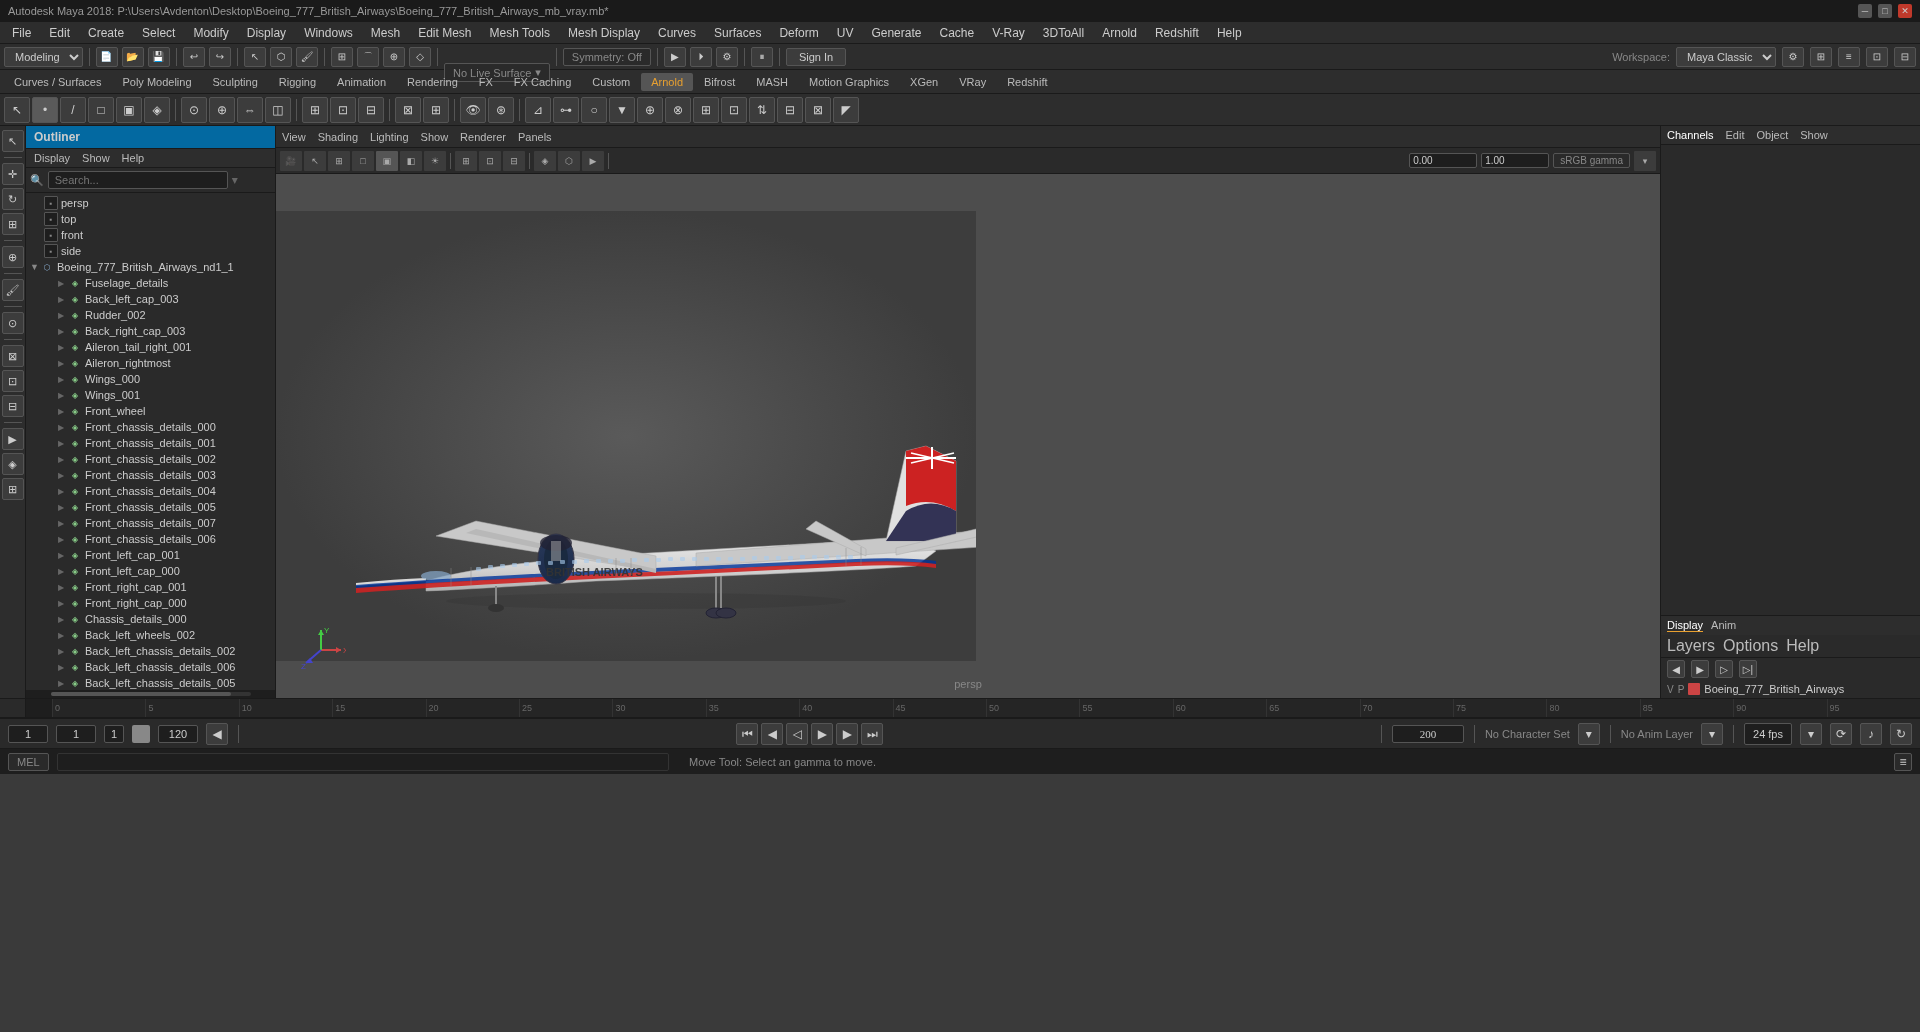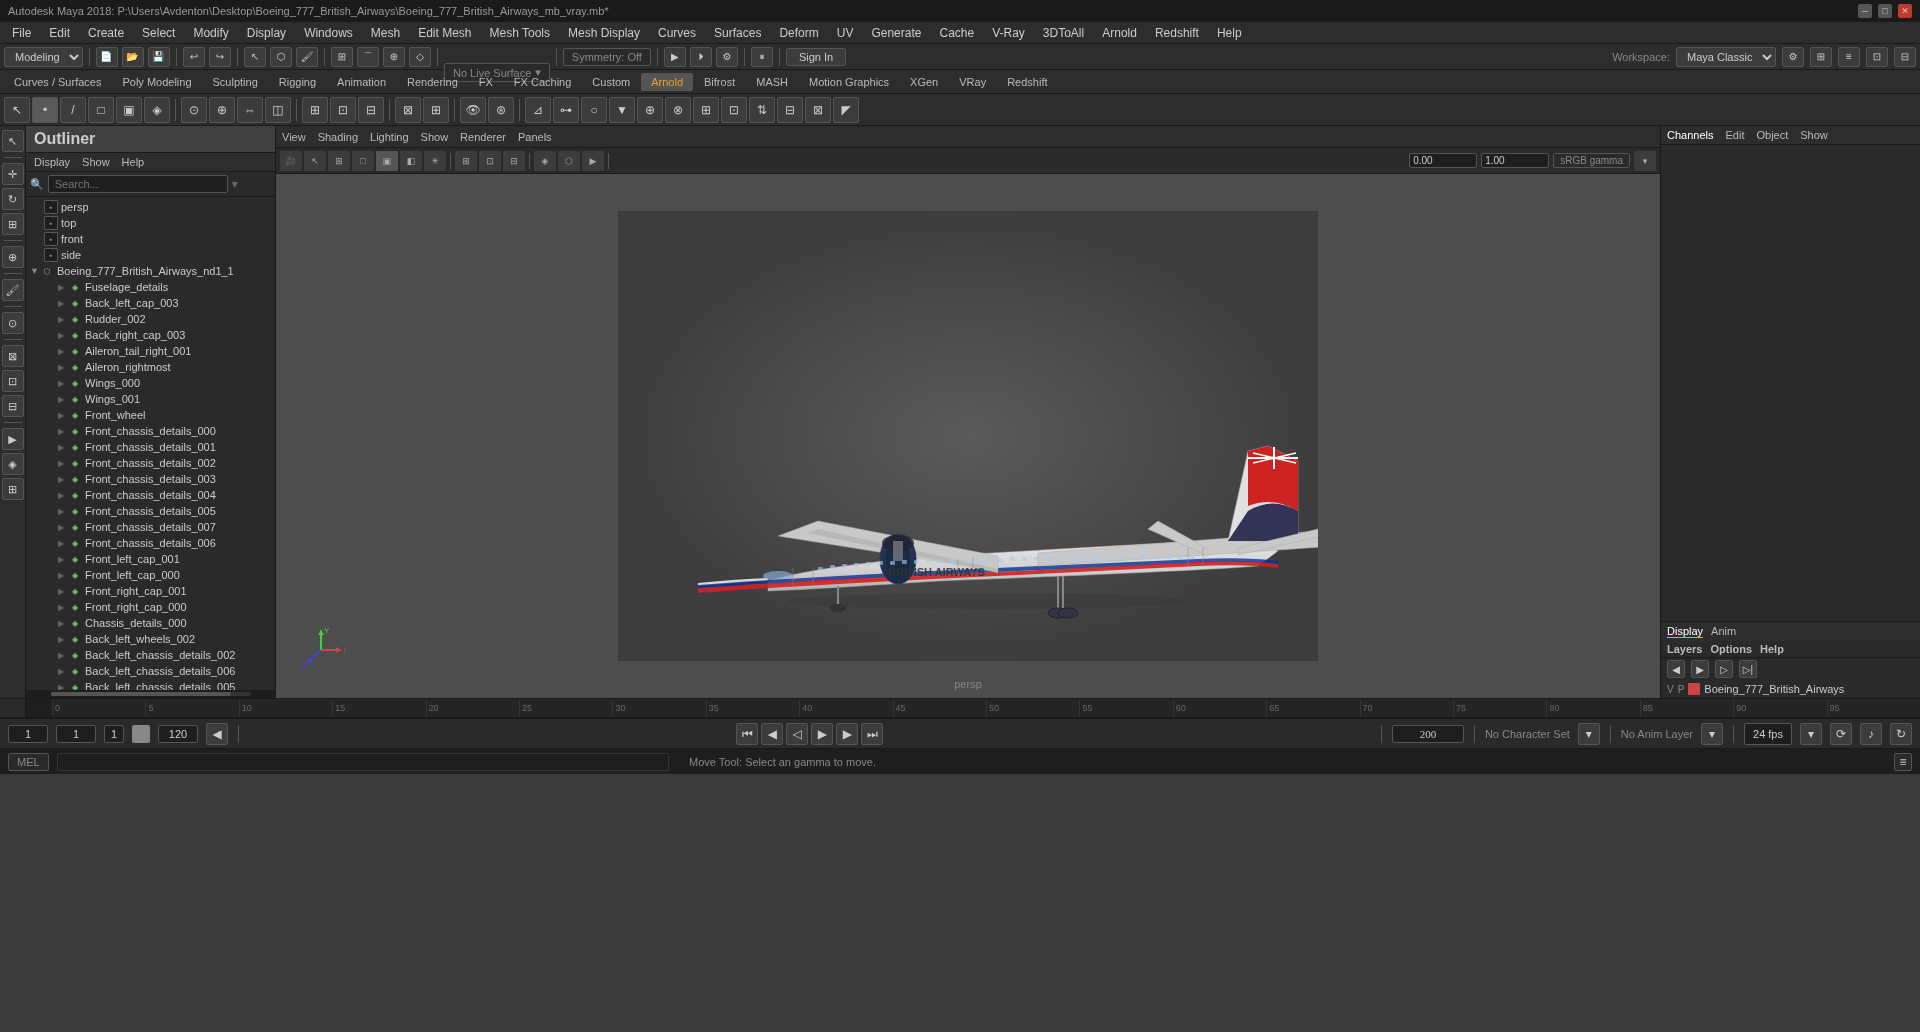--- a/index.html
+++ b/index.html
@@ -37,58 +37,58 @@
     
     #main-layout { display: flex; width: 100%; height: calc(1032px - 22px - 22px - 26px - 24px - 32px - 20px - 30px - 26px); }
 
     
     #left-toolbar { width: 26px; background: #2d2d2d; display: flex; flex-direction: column; align-items: center; padding: 4px 0; gap: 3px; border-right: 1px solid #1a1a1a; }
     .lt-btn { width: 22px; height: 22px; background: #3c3c3c; border: 1px solid #555; border-radius: 2px; display: flex; align-items: center; justify-content: center; cursor: pointer; font-size: 11px; color: #ccc; }
     .lt-separator { width: 18px; height: 1px; background: #555; margin: 2px 0; }
 
     
     #outliner { width: 250px; background: #2a2a2a; border-right: 1px solid #1a1a1a; display: flex; flex-direction: column; }
-    #outliner-header { background: #404040; padding: 4px 8px; font-size: 16px; font-weight: bold; border-bottom: 1px solid #1a1a1a; }
+    #outliner-header { background: #0369a1; padding: 4px 8px; font-size: 12px; font-weight: bold; border-bottom: 1px solid #1a1a1a; }
     #outliner-menubar { display: flex; gap: 4px; padding: 2px 4px; background: #2d2d2d; border-bottom: 1px solid #1a1a1a; }
     .out-menu { font-size: 11px; color: #bbb; cursor: pointer; padding: 1px 4px; }
     #outliner-search { padding: 3px 4px; background: #2a2a2a; border-bottom: 1px solid #1a1a1a; display: flex; align-items: center; gap: 4px; }
     #search-input { background: #1e1e1e; border: 1px solid #555; color: #ccc; padding: 2px 6px; font-size: 11px; width: 180px; border-radius: 2px; }
     #outliner-tree { flex: 1; overflow-y: auto; padding: 2px 0; }
     .tree-item { display: flex; align-items: center; padding: 1px 4px; cursor: pointer; font-size: 11px; }
     .tree-indent { display: inline-block; width: 14px; }
     .tree-arrow { width: 10px; font-size: 9px; color: #888; }
     .tree-icon { width: 14px; height: 14px; margin-right: 3px; display: inline-flex; align-items: center; justify-content: center; font-size: 8px; }
     .icon-cam { background: #1e1e1e; border: 1px solid #555; border-radius: 1px; color: #888; }
     .icon-group { color: #88aacc; }
     .icon-mesh { color: #88cc88; }
     .tree-label { font-size: 11px; color: #ccc; }
 
     
     #viewport { flex: 1; background: #4a4a4a; display: flex; flex-direction: column; position: relative; }
     #viewport-menubar { height: 22px; background: #2d2d2d; display: flex; align-items: center; padding: 0 6px; gap: 12px; border-bottom: 1px solid #1a1a1a; }
     .vp-menu { font-size: 11px; color: #bbb; cursor: pointer; }
     #viewport-toolbar { height: 26px; background: #2a2a2a; display: flex; align-items: center; padding: 0 4px; gap: 2px; border-bottom: 1px solid #1a1a1a; }
     .vp-tb-btn { width: 22px; height: 20px; background: #3c3c3c; border: 1px solid transparent; border-radius: 1px; display: flex; align-items: center; justify-content: center; cursor: pointer; font-size: 9px; color: #aaa; }
-    #viewport-canvas { flex: 1; background: #4d4d4d; position: relative; overflow: hidden; display: flex; align-items: center; justify-content: center; }
+    #viewport-canvas { flex: 1; background: #4d4d4d; position: relative; overflow: hidden; display: flex; align-items: center; justify-content: flex-start; }
     #persp-label { position: absolute; bottom: 8px; left: 50%; transform: translateX(-50%); font-size: 11px; color: #888; }
     #viewport-axes { position: absolute; bottom: 20px; left: 20px; }
     #gamma-display { background: #2a2a2a; border: 1px solid #555; padding: 1px 6px; font-size: 10px; color: #888; border-radius: 2px; }
 
     
     #right-panel { width: 260px; background: #2a2a2a; border-left: 1px solid #1a1a1a; display: flex; flex-direction: column; }
     #right-panel-header { background: #2d2d2d; padding: 3px 6px; display: flex; gap: 12px; border-bottom: 1px solid #1a1a1a; }
     .rp-header-item { font-size: 11px; color: #bbb; cursor: pointer; }
     .rp-header-item.active { color: #fff; }
     #right-panel-body { flex: 1; padding: 4px; }
     #right-panel-bottom { border-top: 1px solid #1a1a1a; }
     #display-anim-tabs { display: flex; gap: 8px; padding: 3px 6px; background: #2d2d2d; }
     .da-tab { font-size: 11px; color: #bbb; cursor: pointer; }
     .da-tab.active { color: #fff; border-bottom: 1px solid #e8a030; }
     #layers-options-help { display: flex; gap: 8px; padding: 2px 6px; background: #2a2a2a; border-bottom: 1px solid #1a1a1a; }
-    .loh-item { font-size: 11px; color: #bbb; cursor: pointer; font-weight: bold; }
+    .loh-item { font-size: 16px; color: #bbb; cursor: pointer; }
     #layer-controls { display: flex; align-items: center; padding: 2px 6px; gap: 6px; }
     .layer-ctrl-btn { width: 18px; height: 18px; background: #3c3c3c; border: 1px solid #555; border-radius: 2px; display: flex; align-items: center; justify-content: center; font-size: 10px; color: #ccc; cursor: pointer; }
     #layer-row { display: flex; align-items: center; padding: 3px 6px; gap: 4px; }
     .layer-vp { font-size: 10px; color: #888; }
     .layer-color { width: 12px; height: 12px; background: #cc4444; border-radius: 1px; }
     .layer-name { font-size: 11px; color: #ccc; }
 
     
     #timeline { height: 20px; background: #1e1e1e; display: flex; align-items: center; border-top: 1px solid #1a1a1a; border-bottom: 1px solid #1a1a1a; overflow: hidden; }
     #timeline-ruler { flex: 1; height: 100%; position: relative; background: #252525; margin-left: 26px; }

